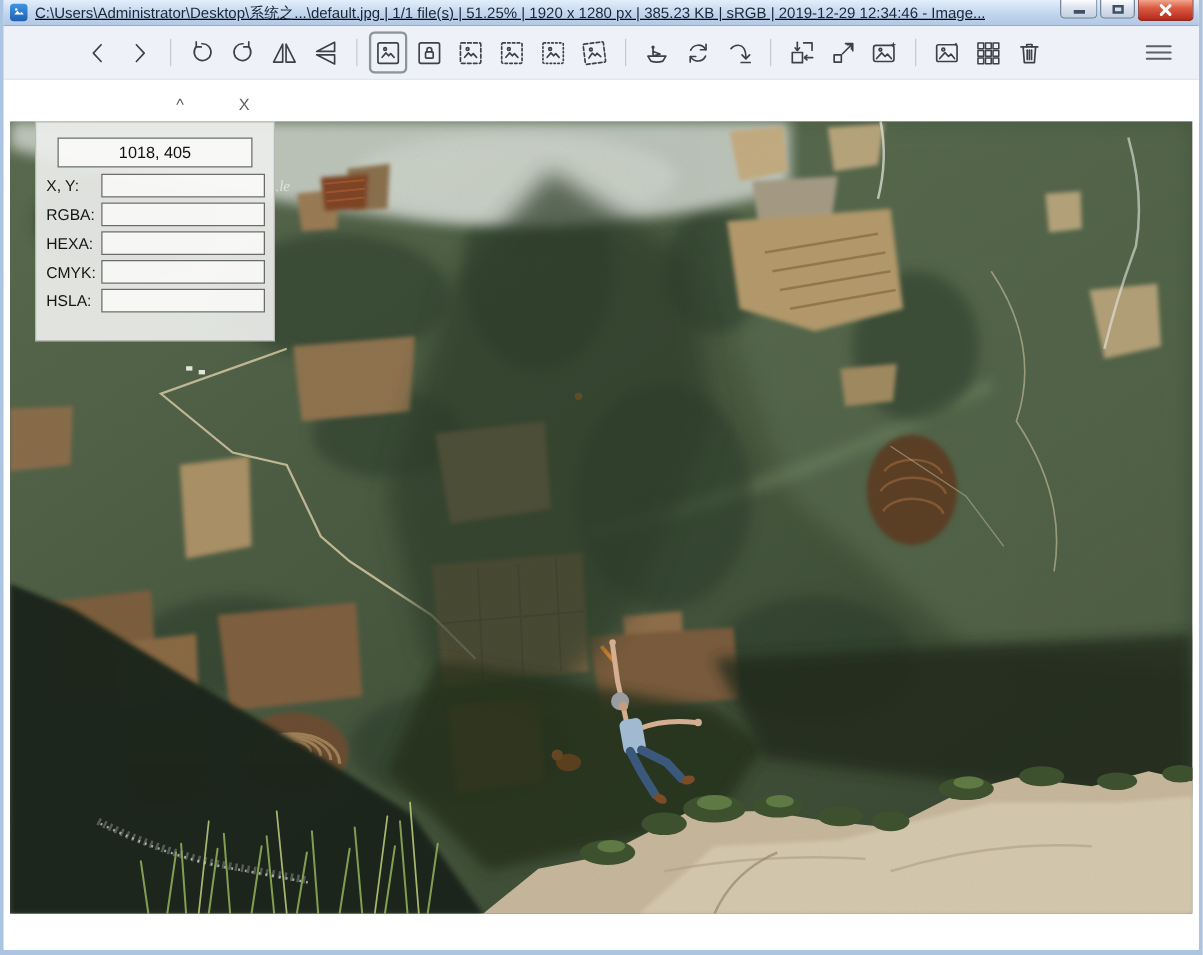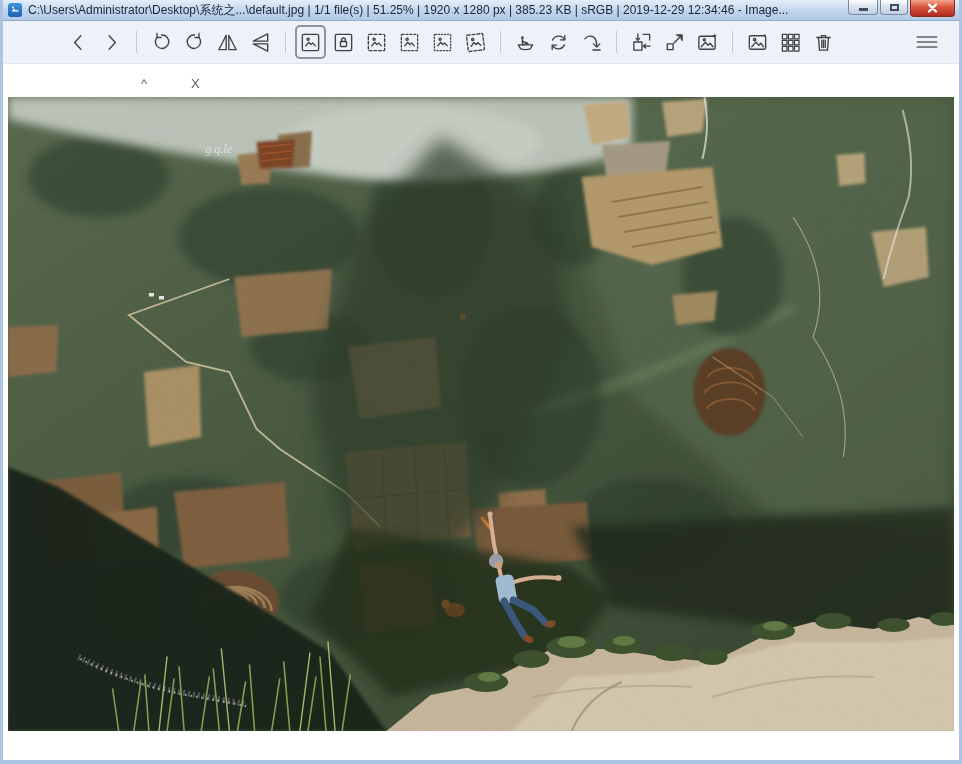--- a/index.html
+++ b/index.html
@@ -1,18 +1,18 @@
 <!DOCTYPE html>
 <html><head>
 <meta charset="utf-8">
 <style>
   html,body{margin:0;padding:0;}
   body{width:962px;height:764px;overflow:hidden;font-family:"Liberation Sans",sans-serif;background:#8fa9c9;}
   .window{box-sizing:border-box;width:962px;height:764px;display:flex;flex-direction:column;
-    border-left:3px solid #aac4e2;border-right:3px solid #aac4e2;border-bottom:4px solid #aac4e2;background:#fff;}
+    border-left:3px solid #aac4e2;border-right:3px solid #aac4e2;border-bottom:4px solid #aac4e2;background:#fff;text-decoration:underline;}
   
   .titlebar{height:20px;flex:0 0 20px;background:linear-gradient(#e3eefb,#bed3ec 60%,#b2c9e6);
     border-bottom:1px solid #93aecb;display:flex;align-items:center;padding-left:5px;position:relative;}
   .appicon{width:14px;height:14px;border-radius:3px;background:linear-gradient(#3f94e0,#1f61b5);
     display:inline-flex;align-items:center;justify-content:center;flex:0 0 14px;}
   .appicon svg{display:block}
   .apptitle{margin-left:6px;font-size:12px;color:#1a2636;white-space:nowrap;overflow:hidden;max-width:830px;}
   .winbtns{position:absolute;right:4px;top:0;display:flex;align-items:flex-start;}
   .wbtn{box-sizing:border-box;height:15px;border:1px solid #77889e;border-top:none;border-radius:0 0 4px 4px;
     background:linear-gradient(#fdfdfe,#dbe3ee 45%,#c3cfde);display:flex;align-items:center;justify-content:center;margin-left:2px;cursor:default;}
@@ -495,15 +495,40 @@
           <ellipse cx="517" cy="542" rx="5.5" ry="3.5" fill="#7d4e28" transform="rotate(30 517 542)"></ellipse>
           <ellipse cx="539" cy="527" rx="5.5" ry="3.5" fill="#7d4e28" transform="rotate(-15 539 527)"></ellipse>
         </g>
 
         <text x="196" y="56" font-size="12" font-style="italic" fill="#ffffff" opacity=".55" font-family="Liberation Serif, serif">g.q.le</text>
 
         <rect width="940" height="634" filter="url(#noise)" opacity=".05"></rect>
       </svg>
     </div>
 
+    <div class="picker">
+      <div class="coords">1018, 405</div>
+      <div id="picker-rows">
+          <div class="prow">
+            <label>X, Y:</label>
+            <input type="text" style="">
+          </div>
+          <div class="prow">
+            <label>RGBA:</label>
+            <input type="text" style="">
+          </div>
+          <div class="prow">
+            <label>HEXA:</label>
+            <input type="text" style="">
+          </div>
+          <div class="prow">
+            <label>CMYK:</label>
+            <input type="text" style="">
+          </div>
+          <div class="prow">
+            <label>HSLA:</label>
+            <input type="text" style="">
+          </div>
+        </div>
+    </div>
 
   </div>
 </div>
 
 </body></html>

